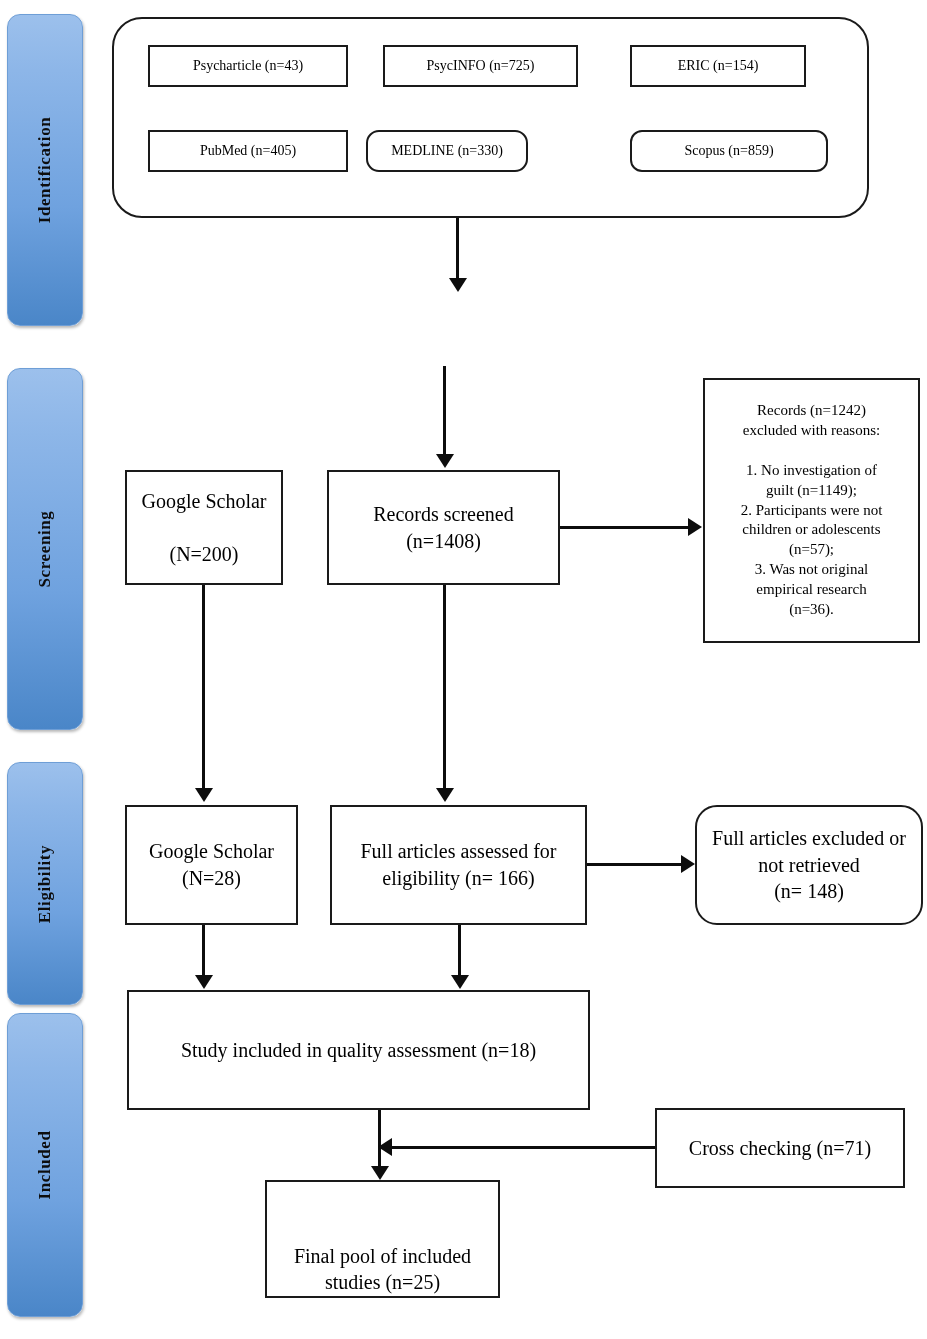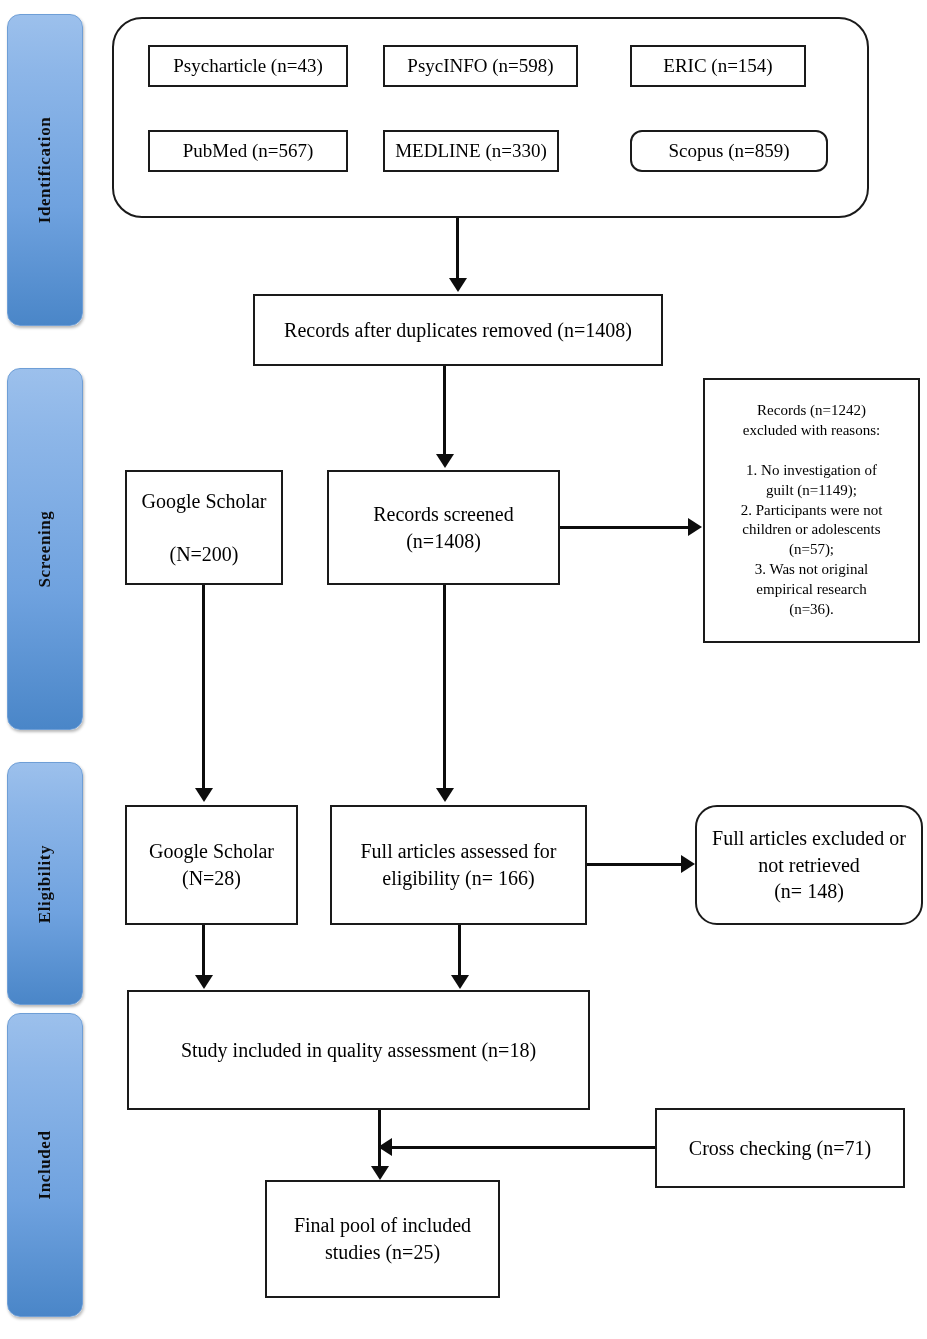--- a/index.html
+++ b/index.html
@@ -52,21 +52,21 @@
     display: flex;
     align-items: center;
     justify-content: center;
     text-align: center;
     font-family: "Liberation Serif", "DejaVu Serif", serif;
     color: #000000;
     line-height: 1.33;
   }
   .box .txt { padding: 0 6px; white-space: pre-line; }
 
-  .src-box { font-size: 19px; }
+  .src-box { font-size: 14px; }
   .mid-box { font-size: 20px; }
   .small-box { font-size: 15px; }
 
   
   .round-container {
     position: absolute;
     box-sizing: border-box;
     border: 2px solid #1a1a1a;
     border-radius: 30px;
     background: #ffffff;
@@ -125,42 +125,39 @@
   <div class="stage-tab" style="top:1013px; height:304px;">
     <span class="stage-label">Included</span>
   </div>
 
   <div class="round-container" style="left:112px; top:17px; width:757px; height:201px;"></div>
 
   <div class="box src-box" style="left:148px; top:45px; width:200px; height:42px;">
     <span class="txt">Psycharticle (n=43)</span>
   </div>
   <div class="box src-box" style="left:383px; top:45px; width:195px; height:42px;">
-    <span class="txt">PsycINFO (n=598)</span>
+    <span class="txt">PsycINFO (n=725)</span>
   </div>
   <div class="box src-box" style="left:630px; top:45px; width:176px; height:42px;">
     <span class="txt">ERIC (n=154)</span>
   </div>
 
   <div class="box src-box" style="left:148px; top:130px; width:200px; height:42px;">
-    <span class="txt">PubMed (n=567)</span>
-  </div>
-  <div class="box src-box" style="left:383px; top:130px; width:176px; height:42px;">
+    <span class="txt">PubMed (n=405)</span>
+  </div>
+  <div class="box src-box" style="left:366px; top:130px; width:162px; height:42px;border-radius:13px;">
     <span class="txt">MEDLINE (n=330)</span>
   </div>
   <div class="box src-box" style="left:630px; top:130px; width:198px; height:42px;border-radius:12px;">
     <span class="txt">Scopus (n=859)</span>
   </div>
 
   <div class="vline" style="left:456px; top:218px; height:62px;"></div>
   <div class="arrow-down" style="left:449px; top:278px;"></div>
 
-  <div class="box mid-box" style="left:253px; top:294px; width:410px; height:72px;">
-    <span class="txt">Records after duplicates removed (n=1408)</span>
-  </div>
 
   <div class="vline" style="left:443px; top:366px; height:90px;"></div>
   <div class="arrow-down" style="left:436px; top:454px;"></div>
 
   <div class="box mid-box" style="left:125px; top:470px; width:158px; height:115px;">
     <span class="txt">Google Scholar
 
 (N=200)</span>
   </div>
 
@@ -224,18 +221,18 @@
   <div class="vline" style="left:378px; top:1110px; height:60px;"></div>
   <div class="arrow-down" style="left:371px; top:1166px;"></div>
 
   <div class="hline" style="left:392px; top:1146px; width:263px;"></div>
   <div class="arrow-left" style="left:378px; top:1138px;"></div>
 
   <div class="box mid-box" style="left:655px; top:1108px; width:250px; height:80px;">
     <span class="txt">Cross checking (n=71)</span>
   </div>
 
-  <div class="box mid-box" style="left:265px; top:1180px; width:235px; height:118px;">
+  <div class="box mid-box" style="left:265px; top:1180px; width:235px; height:118px;align-items:flex-end;">
     <span class="txt">Final pool of included
 studies (n=25)</span>
   </div>
 
 </div>
 
 </body></html>

